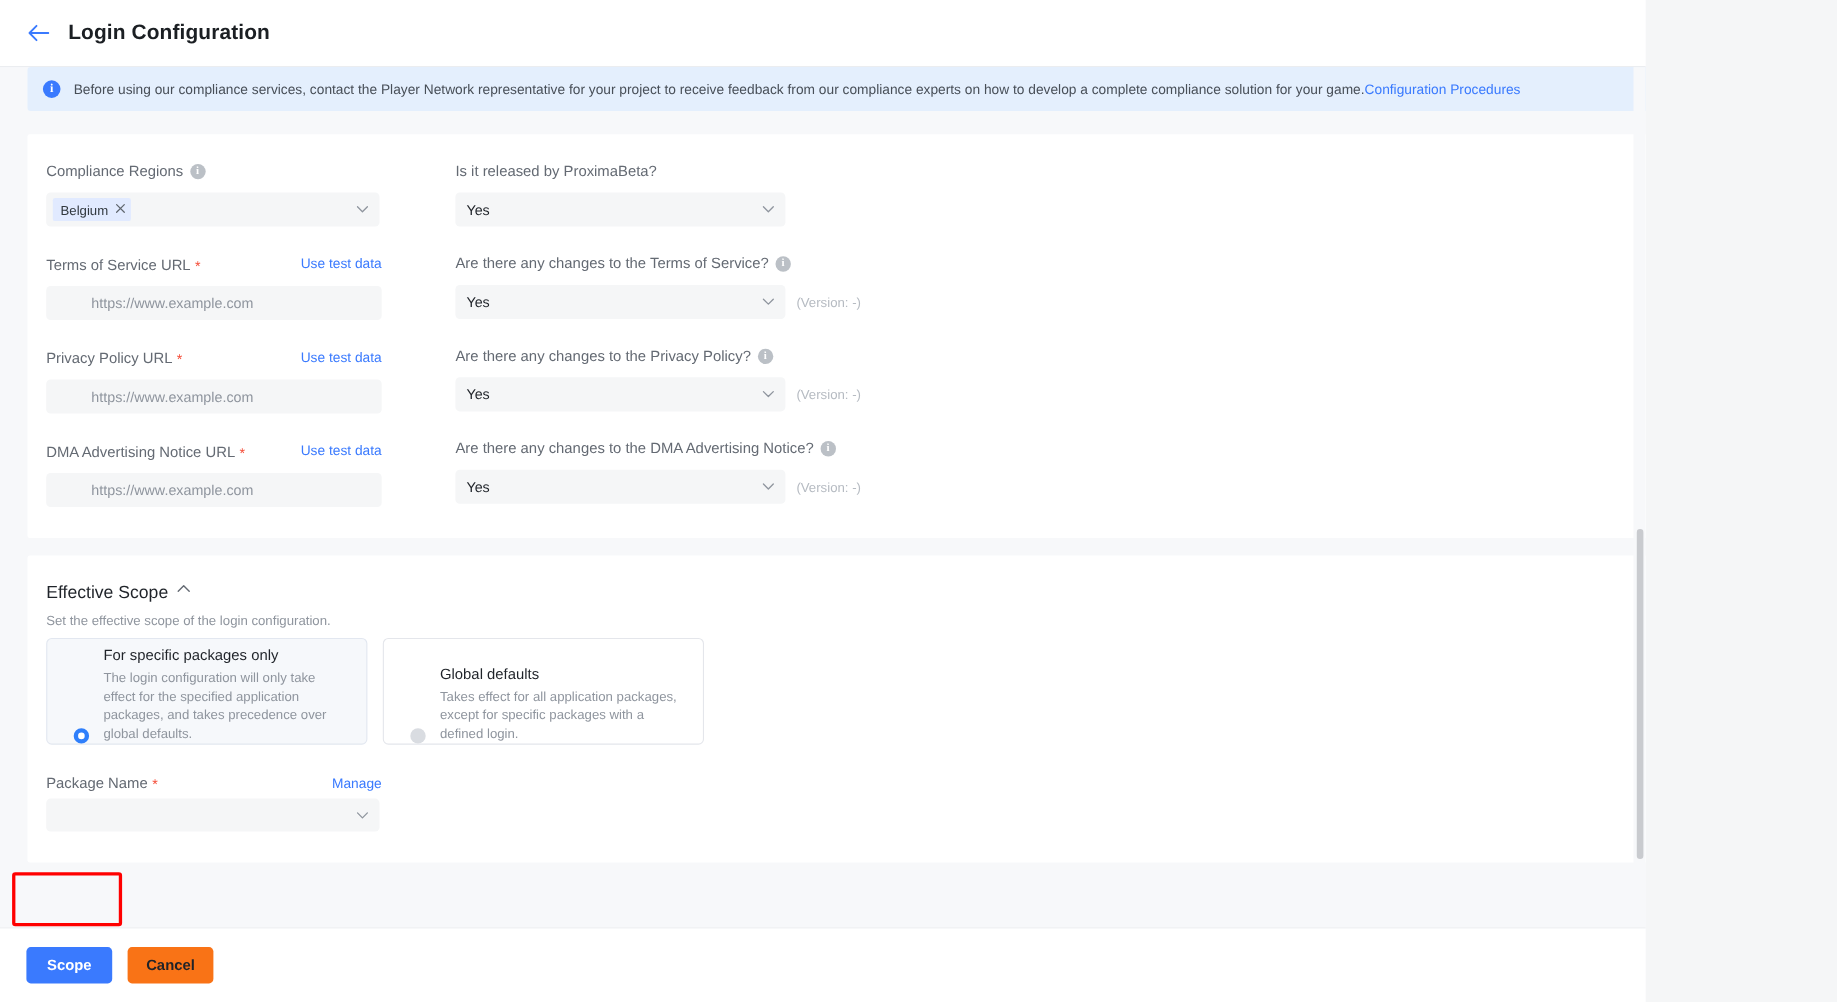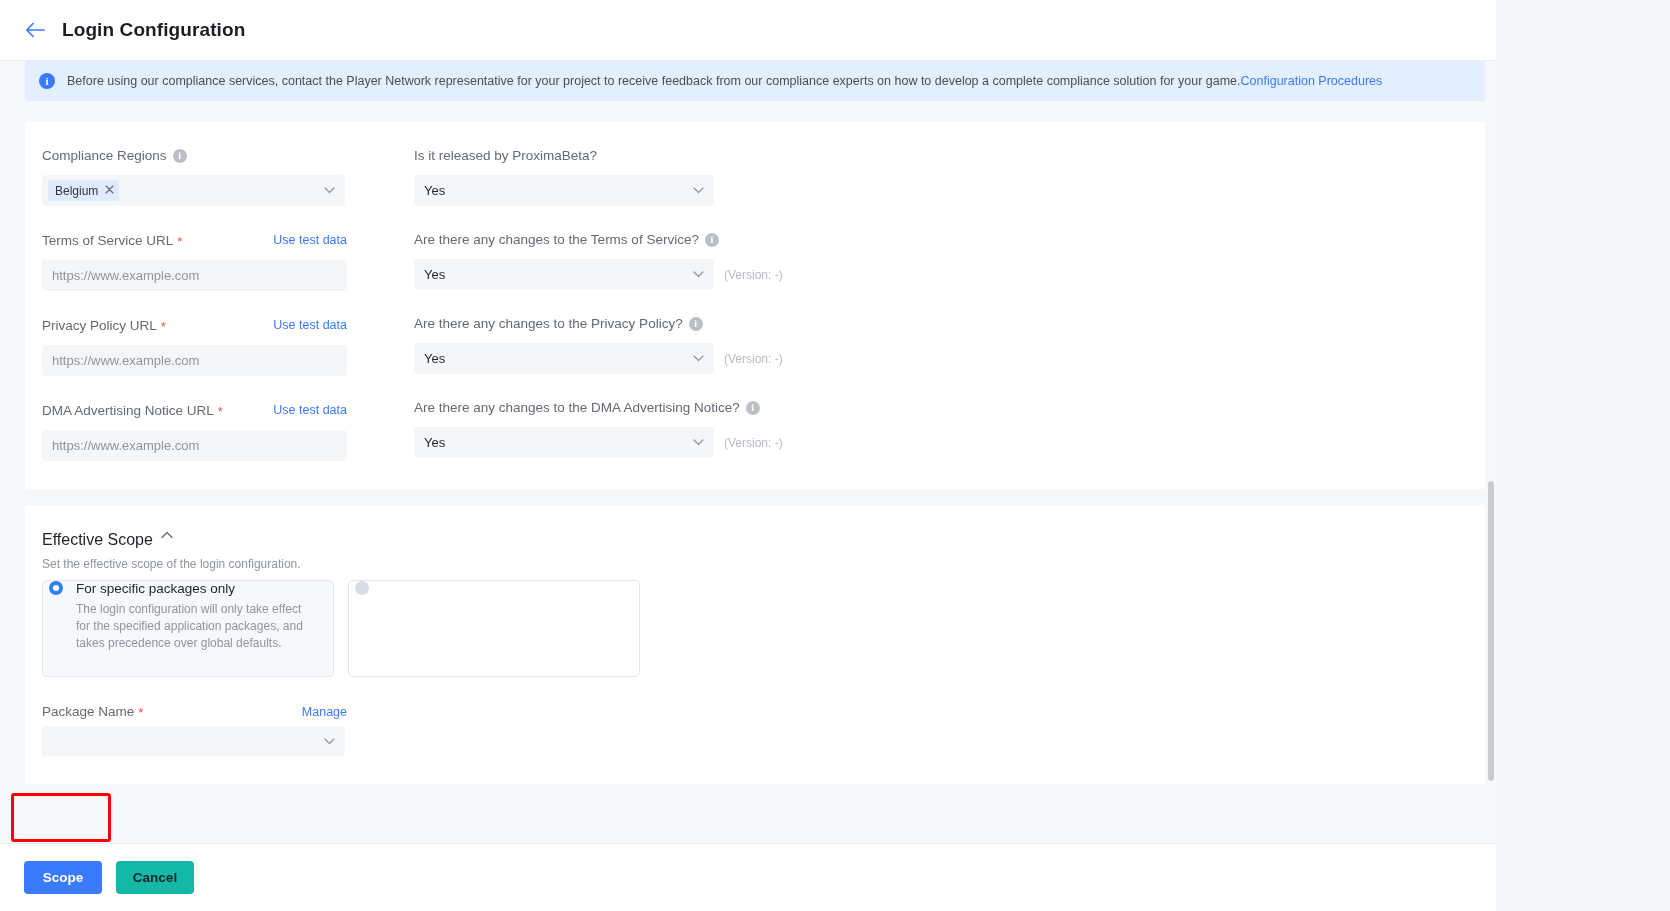--- a/index.html
+++ b/index.html
@@ -142,21 +142,21 @@
     background: #f5f6f7;
     border: none;
     border-radius: 4px;
     display: flex;
     align-items: center;
     padding: 0 10px;
     font-size: 13px;
     color: #373c43;
     margin-top: 5px;
   }
-  .input-box .ph { color: #8f959e; }
+  .input-box .ph { color: #8f959e; margin-left: 31px; }
 
   .select-box {
     width: 300px;
     height: 31px;
     background: #f5f6f7;
     border-radius: 4px;
     display: flex;
     align-items: center;
     padding: 0 10px;
     font-size: 13px;
@@ -246,22 +246,22 @@
     display: flex;
     padding-left: 17px;
     margin-top: 9px;
   }
   .rcard {
     width: 292px;
     height: 97px;
     border-radius: 5px;
     border: 1px solid #e4e6eb;
     display: flex;
-    align-items: flex-start;
-    padding: 0 16px 0 6px;
+    align-items: flex-end;
+    padding: 0 16px 0 24px;
     cursor: pointer;
     background: #ffffff;
   }
   .rcard.selected {
     background: #f6f8fb;
     border-color: #e2e7f0;
   }
   .rcard + .rcard { margin-left: 14px; }
   .radio-dot {
     flex: 0 0 auto;
@@ -313,21 +313,21 @@
     display: inline-flex;
     align-items: center;
     justify-content: center;
     font-size: 13.5px;
     font-weight: bold;
     cursor: pointer;
     border: none;
     font-family: "Liberation Sans", sans-serif;
   }
   .btn-primary { background: #3a7afe; color: #ffffff; width: 78px; }
-  .btn-default { background: #14b8a6; color: #1f2329; width: 78px; margin-left: 14px; }
+  .btn-default { background: #f97316; color: #1f2329; width: 78px; margin-left: 14px; }
   .highlight-box {
     position: absolute;
     left: 11px;
     top: 793px;
     width: 100px;
     height: 49px;
     border: 3px solid #ff0000;
     border-radius: 3px;
     pointer-events: none;
   }
@@ -564,20 +564,24 @@
       <div class="radio-cards">
         <div class="rcard selected">
           <span class="radio-dot on"></span>
           <span class="rcard-body">
             <span class="rcard-title" style="display:block">For specific packages only</span>
             <span class="rcard-desc" style="display:block">The login configuration will only take effect for the specified application packages, and takes precedence over global defaults.</span>
           </span>
         </div>
         <div class="rcard">
           <span class="radio-dot off"></span>
+          <span class="rcard-body">
+            <span class="rcard-title" style="display:block">Global defaults</span>
+            <span class="rcard-desc" style="display:block">Takes effect for all application packages, except for specific packages with a defined login.</span>
+          </span>
         </div>
       </div>
 
       <div class="pkg-wrap">
         <div class="pkg-label-row">
           <span class="field-label">
             <span>Package Name</span>
             <span class="req">*</span>
           </span>
           <span class="link-action">Manage</span>

